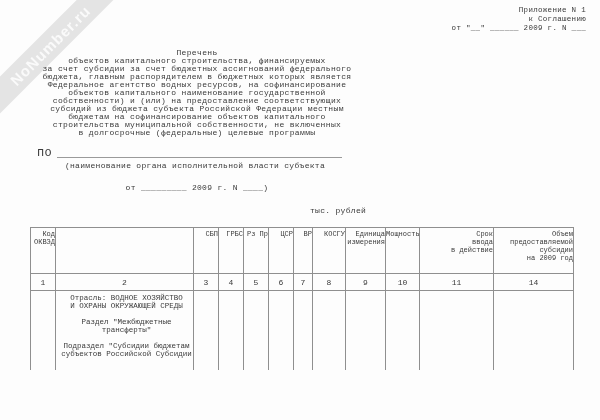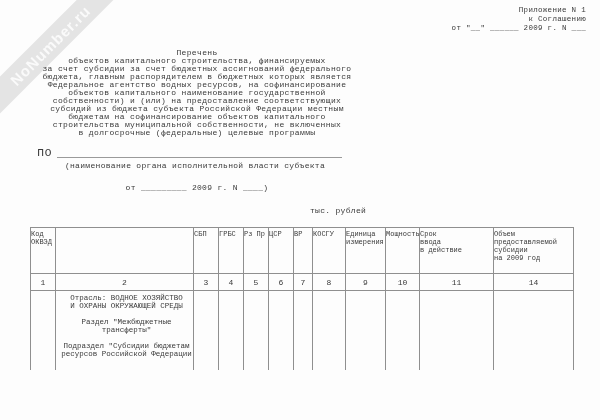--- a/index.html
+++ b/index.html
@@ -122,21 +122,21 @@
     font-weight: normal;
     vertical-align: top;
     overflow: hidden;
     color: var(--ink);
   }
   .hdr th {
     height: 43px;
     font-size: 7px;
     line-height: 8px;
     padding-top: 2px;
-    text-align: left;
+    text-align: right;
     white-space: nowrap;
   }
   .nums td {
     height: 16px;
     font-size: 8px;
     text-align: center;
     vertical-align: middle;
   }
   .body td {
     height: 76px;
@@ -267,21 +267,21 @@
     <tr class="body">
       <td></td>
       <td class="obj-cell">
         <div class="tline">Отрасль: ВОДНОЕ ХОЗЯЙСТВО</div>
         <div class="tline">И ОХРАНЫ ОКРУЖАЮЩЕЙ СРЕДЫ</div>
         <div class="tline"></div>
         <div class="tline">Раздел "Межбюджетные</div>
         <div class="tline">трансферты"</div>
         <div class="tline"></div>
         <div class="tline">Подраздел "Субсидии бюджетам</div>
-        <div class="tline">ресурсов Российской Федерации</div>
+        <div class="tline">субъектов Российской Субсидии</div>
       </td>
       <td></td>
       <td></td>
       <td></td>
       <td></td>
       <td></td>
       <td></td>
       <td></td>
       <td></td>
       <td></td>

